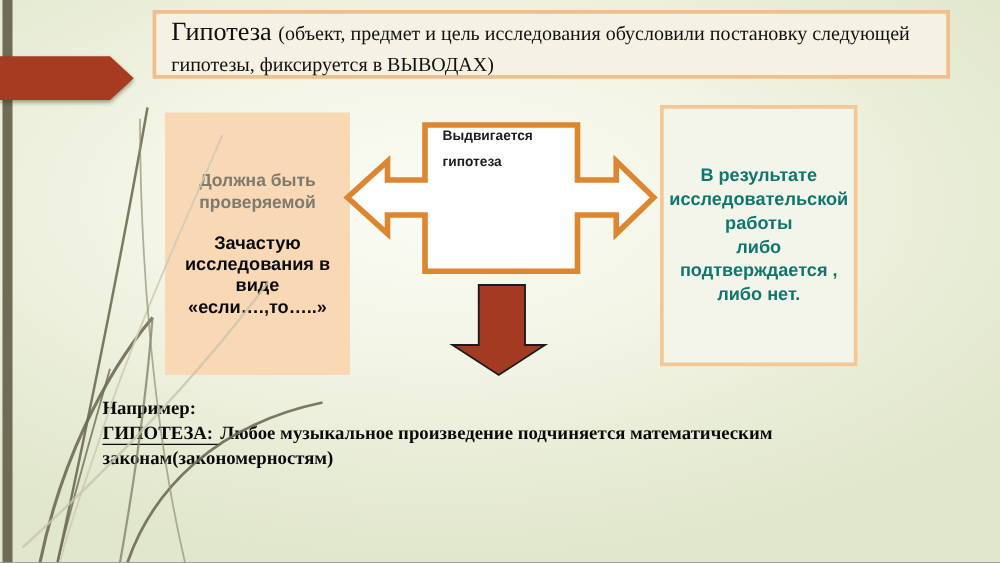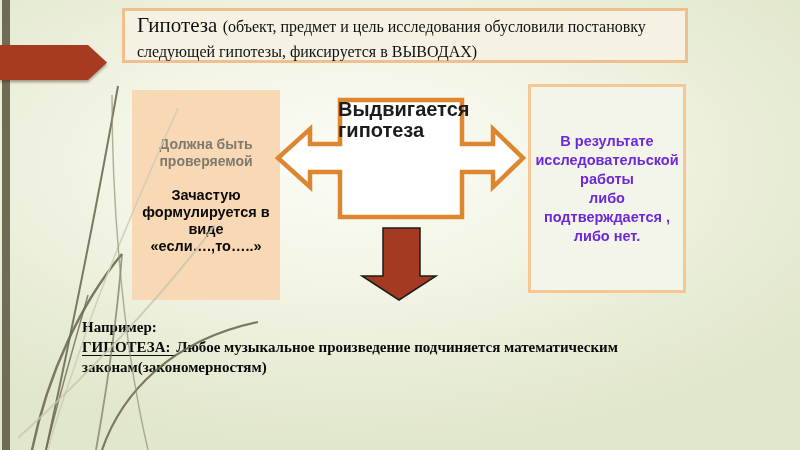--- a/index.html
+++ b/index.html
@@ -5,44 +5,44 @@
   html,body{margin:0;padding:0;background:#888;}
   .slide{
     position:relative;width:800px;height:450px;overflow:hidden;
     background:radial-gradient(ellipse 70% 62% at 44% 36%, #fbfcf6 0%, #f3f5e6 42%, #e7ecd5 78%, #e1e7cc 100%);
     font-family:"Liberation Sans", sans-serif;
   }
   .left-bar{position:absolute;left:2px;top:0;width:8px;height:450px;background:#6f6b54;}
   .decor{position:absolute;left:0;top:0;z-index:6;pointer-events:none;}
   .red-arrow{position:absolute;left:0;top:42px;z-index:7;filter:drop-shadow(0 2px 1.5px rgba(60,35,15,.45));}
   .title-box{
-    position:absolute;left:122px;top:8px;width:566px;height:55px;box-sizing:border-box;z-index:3;
+    position:absolute;left:122px;top:8px;width:638px;height:55px;box-sizing:border-box;z-index:3;
     background:#f5f2e3;border:3.5px solid #f1bf8e;padding:2px 8px 2px 12px;
     font-family:"Liberation Serif", serif;color:#101010;line-height:25px;
   }
   .title-em{font-size:21px;}
   .title-rest{font-size:16px;}
   .crit-box{
     position:absolute;left:132px;top:90px;width:148px;height:210px;box-sizing:border-box;z-index:3;
     background:#f8d8b5;display:flex;flex-direction:column;justify-content:center;align-items:center;gap:17px;
     text-align:center;font-weight:bold;font-size:14px;line-height:17px;padding:4px 2px;
   }
   .crit{white-space:pre-line;}
   .crit.muted{color:#7e7a6e;}
   .crit.strong{color:#0a0a0a;font-size:14.5px;}
   .callout-svg{position:absolute;left:270px;top:88px;z-index:3;}
   .callout-label{
-    position:absolute;left:338px;top:99px;width:130px;z-index:4;white-space:pre-line;
-    font-weight:bold;font-size:20px;line-height:21px;color:#1c1c1c;
+    position:absolute;left:354px;top:99px;width:130px;z-index:4;white-space:pre-line;
+    font-weight:bold;font-size:11px;line-height:21px;color:#1c1c1c;
   }
   .down-arrow-svg{position:absolute;left:355px;top:224px;z-index:3;}
   .result-box{
     position:absolute;left:528px;top:84px;width:158px;height:209px;box-sizing:border-box;z-index:3;
     background:#f3f5ea;border:3.5px solid #f5c795;display:flex;align-items:center;justify-content:center;
-    text-align:center;font-weight:bold;font-size:14.5px;line-height:19px;color:#6d28d9;
+    text-align:center;font-weight:bold;font-size:14.5px;line-height:19px;color:#0f766e;
   }
   .result-text{white-space:pre-line;padding:0 2px;}
   .example{
     position:absolute;left:82px;top:317px;width:556px;z-index:3;
     font-family:"Liberation Serif", serif;font-weight:bold;font-size:15px;line-height:20px;color:#0a0a0a;
   }
   .example .term{border-bottom:1.6px solid #0a0a0a;padding-right:2px;}
 </style>
 </head>
 <body>
@@ -67,21 +67,21 @@
   </svg>
 
   <div class="title-box">
     <span class="title-em">Гипотеза </span><span class="title-rest">(объект, предмет и цель исследования обусловили постановку следующей гипотезы, фиксируется в ВЫВОДАХ)</span>
   </div>
 
   <div class="crit-box">
     <div class="crit muted">Должна быть
 проверяемой</div>
     <div class="crit strong">Зачастую
-формулируется в
+исследования в
 виде
 «если….,то…..»</div>
   </div>
 
   <svg class="callout-svg" width="263" height="134" viewBox="270 86 263 134">
     <path d="M340,98 L462,98 L462,142 L493,142 L493,127 L523,156 L493,185 L493,170 L462,170 L462,215 L340,215 L340,170 L310,170 L310,185 L278,156 L310,127 L310,142 L340,142 Z" fill="#ffffff" stroke="#dd8630" stroke-width="4.5" stroke-linejoin="miter"></path>
   </svg>
   <div class="callout-label">Выдвигается
 гипотеза</div>
 

